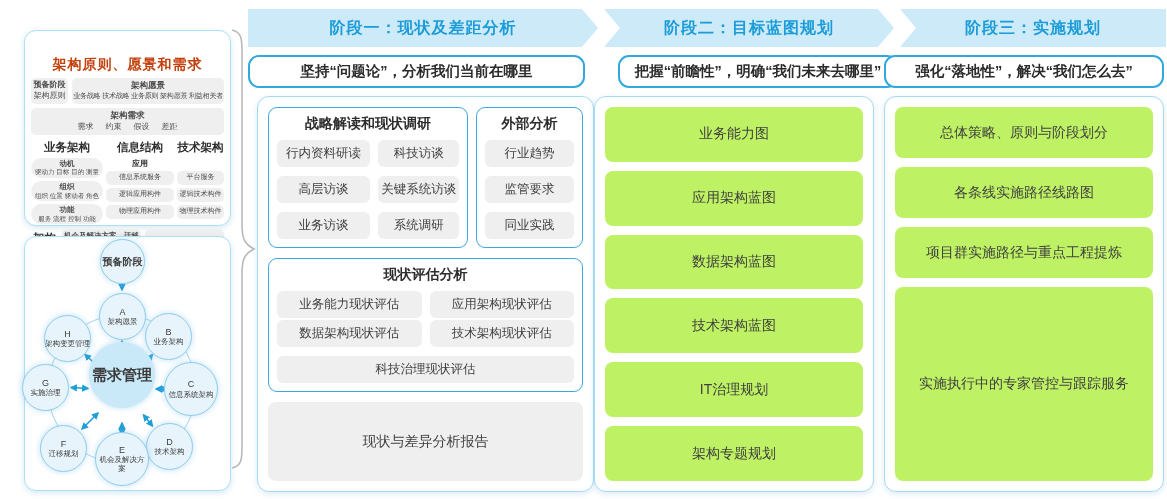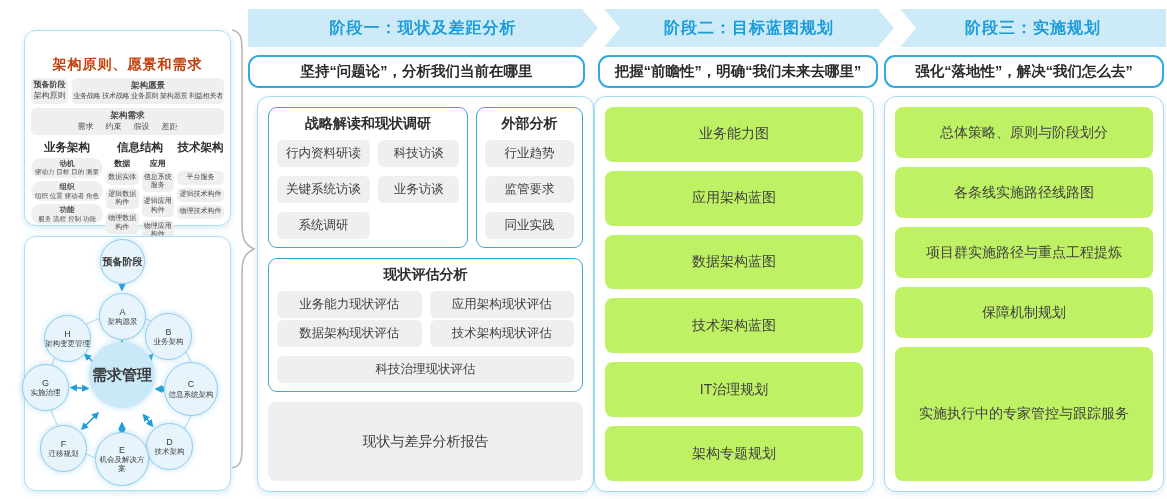--- a/index.html
+++ b/index.html
@@ -65,21 +65,21 @@
   .band { position:absolute; left:248px; top:9px; width:918px; height:38px; }
   .bseg { position:absolute; top:0; height:38px; background:#cdeaf8; display:flex; align-items:center; justify-content:center;
           font-weight:bold; font-size:16px; color:#1b9cd8; letter-spacing:1px; }
   .bseg1 { left:0;   width:350px; clip-path:polygon(0 0, calc(100% - 16px) 0, 100% 50%, calc(100% - 16px) 100%, 0 100%); }
   .bseg2 { left:356px; width:290px; clip-path:polygon(0 0, calc(100% - 16px) 0, 100% 50%, calc(100% - 16px) 100%, 0 100%, 16px 50%); }
   .bseg3 { left:652px; width:266px; clip-path:polygon(0 0, 100% 0, 100% 100%, 0 100%, 16px 50%); }
 
   .subt { position:absolute; top:55px; height:33px; background:#fff; border:2px solid #31a9de; border-radius:11px;
           display:flex; align-items:center; justify-content:center; font-weight:bold; font-size:14.5px; color:#2b2b2b; }
   .subt1 { left:248px; width:337px; }
-  .subt2 { left:598px; width:280px; }
+  .subt2 { left:618px; width:280px; }
   .subt3 { left:884px; width:280px; }
 
   .ppanel { position:absolute; top:96px; height:396px; background:#fff; border:1px solid #a6daf3; border-radius:12px;
             box-shadow:0 2px 6px rgba(120,180,220,.25); padding:10px; display:flex; flex-direction:column; }
   .pp1 { left:248px; width:337px;margin-left:9px; }
   .pp2 { left:594px; width:280px; }
   .pp3 { left:884px; width:280px; }
 
   .bluebox { border:1.5px solid #3aa9dc; border-radius:9px; padding:7px 8px 8px; background:#fff; }
   .bb-title { text-align:center; font-weight:bold; font-size:14px; color:#2d2d2d; margin-bottom:7px; }
@@ -142,26 +142,20 @@
           <div>组织 位置 驱动者 角色</div>
         </div>
         <div class="grybx">
           <div class="t">功能</div>
           <div>服务 流程 控制 功能</div>
         </div>
       </div>
       <div class="infocol">
         <div class="colhead">信息结构</div>
         <div class="infosub">
-          <div class="sc">
-            <div class="scttl">数据</div>
-            <div class="grybx">数据实体</div>
-            <div class="grybx">逻辑数据构件</div>
-            <div class="grybx">物理数据构件</div>
-          </div>
           <div class="sc">
             <div class="scttl">应用</div>
             <div class="grybx">信息系统服务</div>
             <div class="grybx">逻辑应用构件</div>
             <div class="grybx">物理应用构件</div>
           </div>
         </div>
       </div>
       <div class="techcol">
         <div class="colhead">技术架构</div>
@@ -259,20 +253,21 @@
   <div class="subt subt2">把握“前瞻性”，明确“我们未来去哪里”</div>
   <div class="subt subt3">强化“落地性”，解决“我们怎么去”</div>
 
   <div class="ppanel pp1">
     <div class="r1row">
       <div class="bluebox resbox">
         <div class="bb-title">战略解读和现状调研</div>
         <div class="resgrid">
           <div class="itembx">行内资料研读</div>
           <div class="itembx">科技访谈</div>
+          <div class="itembx">高层访谈</div>
           <div class="itembx">关键系统访谈</div>
           <div class="itembx">业务访谈</div>
           <div class="itembx">系统调研</div>
         </div>
       </div>
       <div class="bluebox extbox">
         <div class="bb-title">外部分析</div>
         <div class="itembx">行业趋势</div>
         <div class="itembx">监管要求</div>
         <div class="itembx">同业实践</div>
@@ -300,18 +295,17 @@
       <div class="pitem">IT治理规划</div>
       <div class="pitem">架构专题规划</div>
     </div>
   </div>
 
   <div class="ppanel pp3">
     <div class="plist">
       <div class="pitem">总体策略、原则与阶段划分</div>
       <div class="pitem">各条线实施路径线路图</div>
       <div class="pitem">项目群实施路径与重点工程提炼</div>
-      <div class="pitem">保障机制规划</div>
       <div class="pitem big">实施执行中的专家管控与跟踪服务</div>
     </div>
   </div>
 
 </div>
 
 </body></html>

